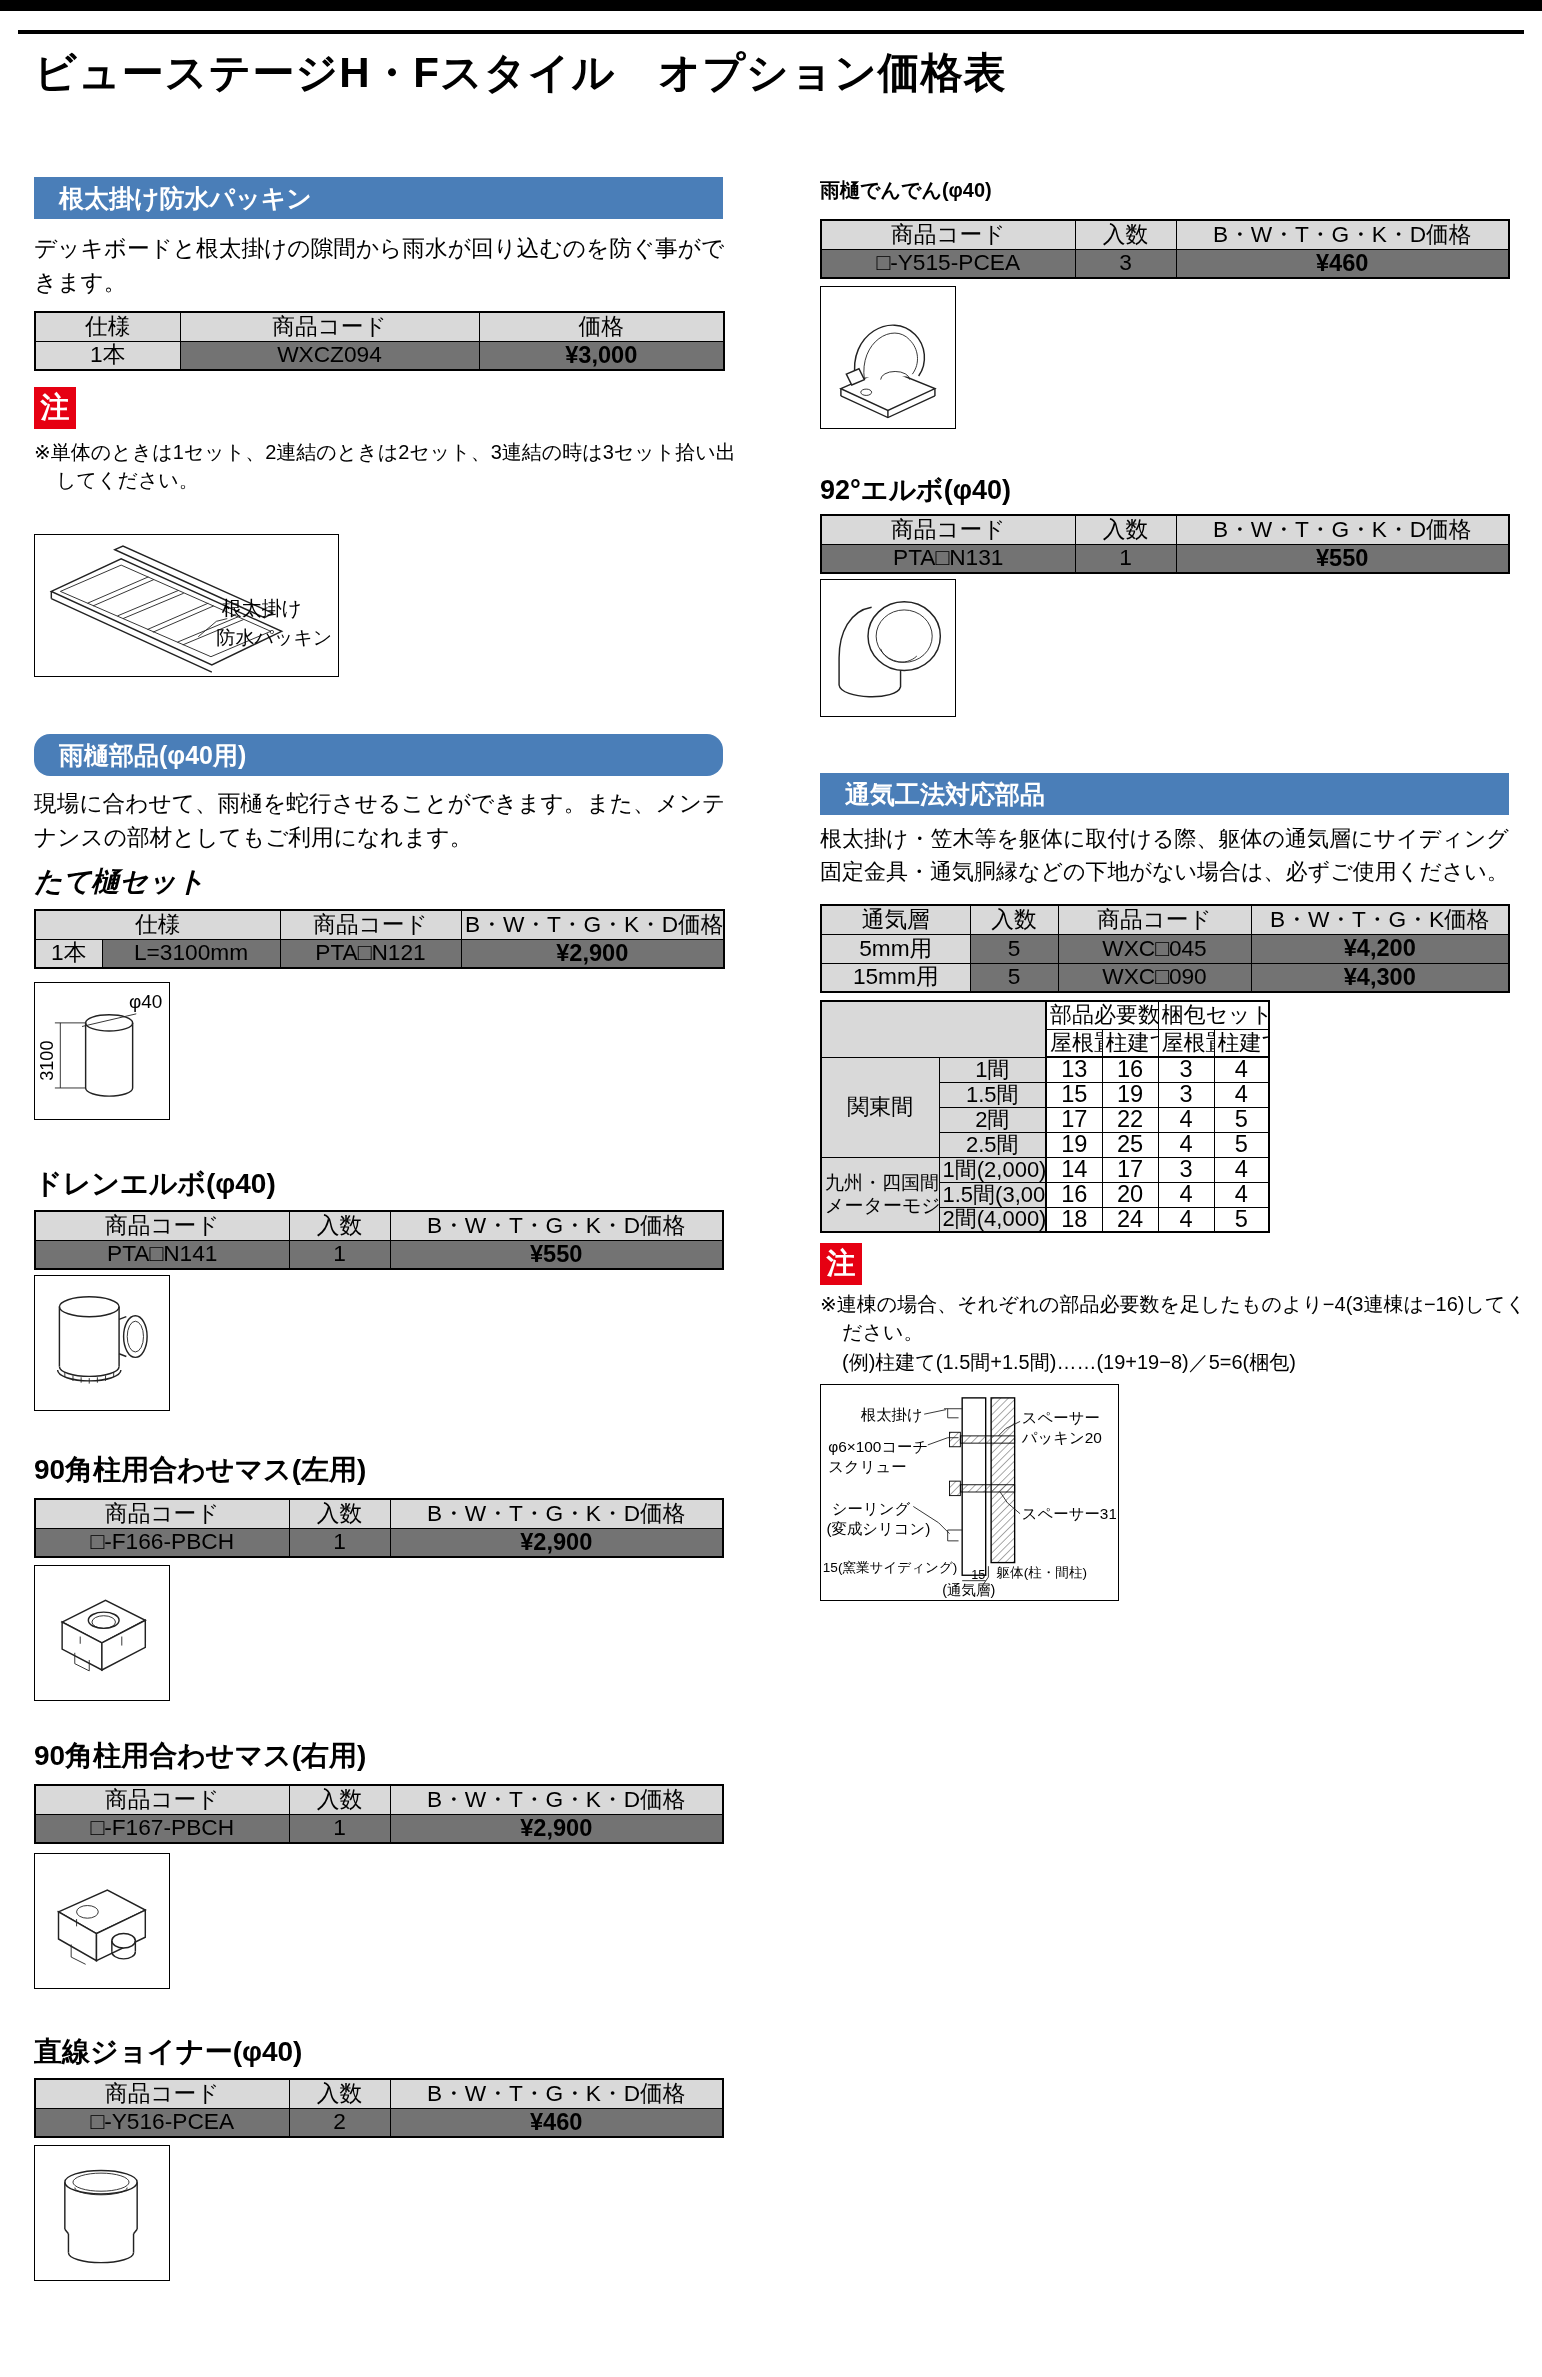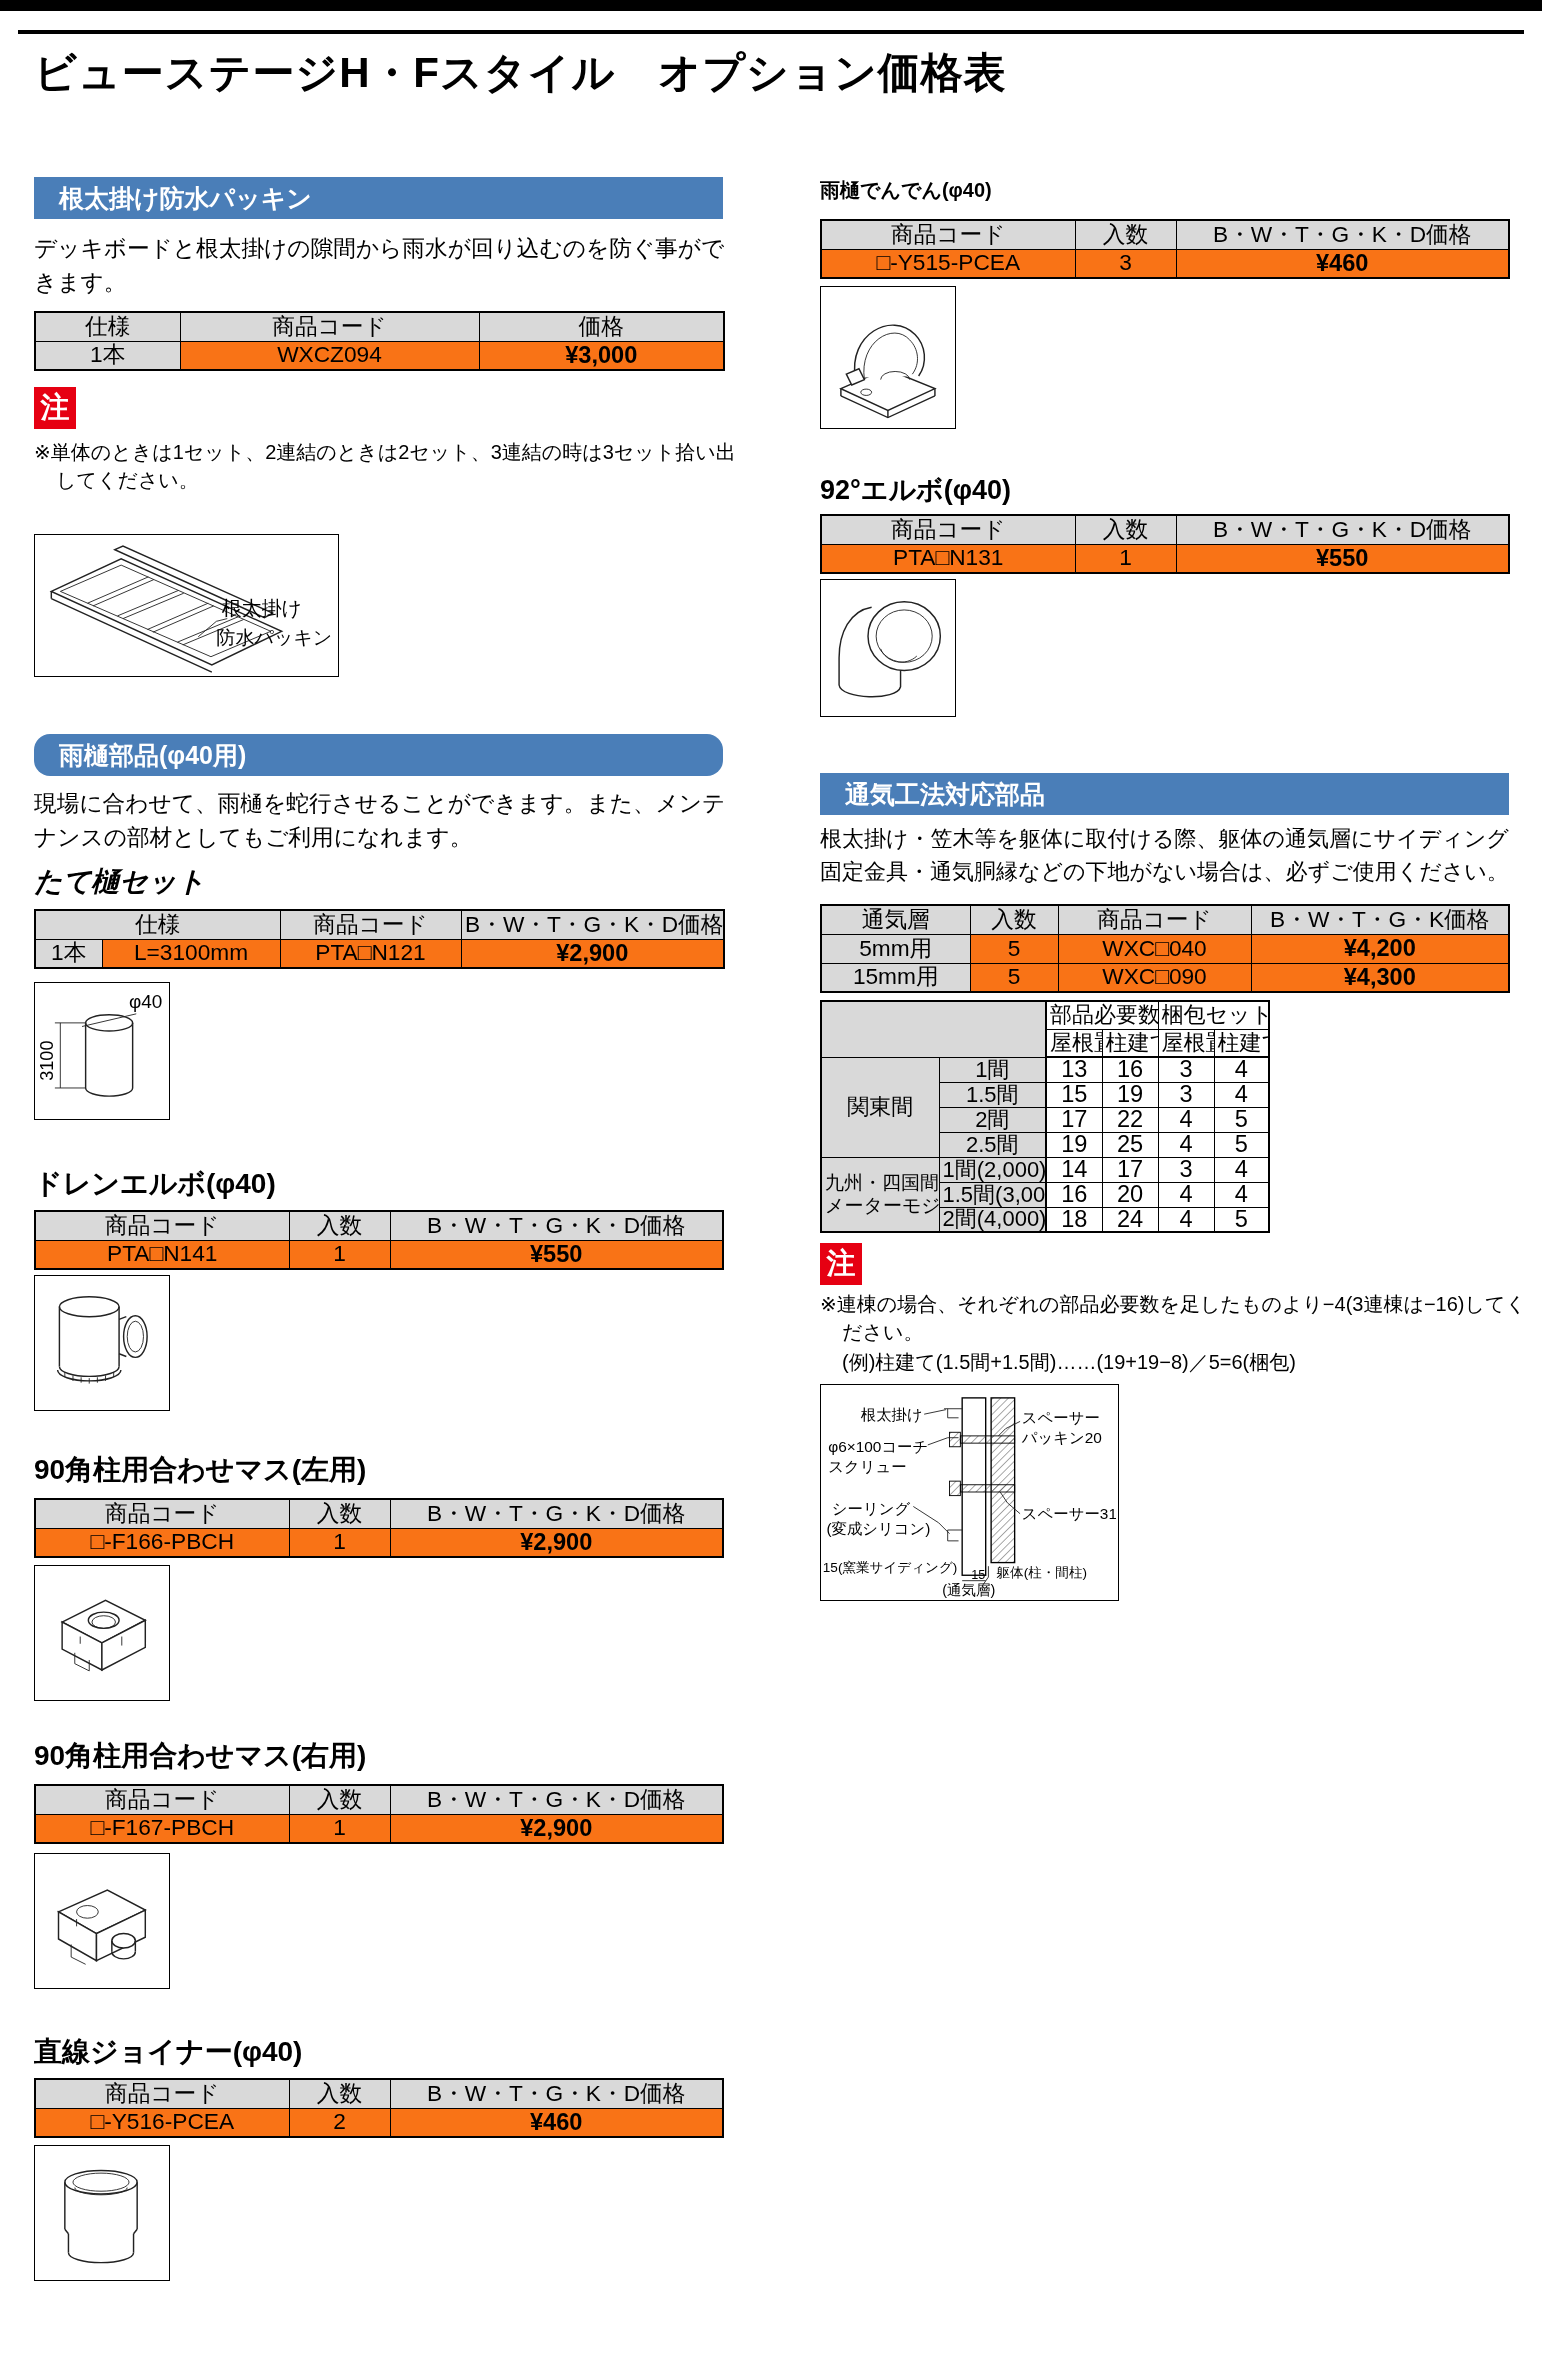--- a/index.html
+++ b/index.html
@@ -18,21 +18,21 @@
   #col-right { left:820px; width:725px; height:1450px; }
   .abs { position:absolute; left:0; }
 
   .bluehdr {
     width:689px; height:42px; background:#4a7eb8; color:#fff;
     font-size:25px; font-weight:bold; line-height:42px; padding-left:25px;
   }
   .desc { width:699px; font-size:22.7px; line-height:34px; }
   .subhd { font-size:28px; font-weight:bold; }
 
-  table.tbl { border-collapse:collapse; border:2.7px solid #000; table-layout:fixed; background:#f97316; }
+  table.tbl { border-collapse:collapse; border:2.7px solid #000; table-layout:fixed; background:#737373; }
   .tbl th, .tbl td {
     border:1.8px solid #000; font-size:22.7px; font-weight:normal; text-align:center;
     height:29px; line-height:1.05; padding:0.9px 3.6px; overflow:hidden; white-space:nowrap;
   }
   .tbl .gray { background:#d9d9d9; }
   .tbl .price { font-weight:bold; font-size:23.6px; }
 
   .notebadge {
     width:42px; height:42px; background:#e60012; color:#fff; font-size:29px; font-weight:bold;
     display:flex; align-items:center; justify-content:center;
@@ -390,21 +390,21 @@
     <tbody>
         <tr>
       <th class="gray">通気層</th>
       <th class="gray">入数</th>
       <th class="gray">商品コード</th>
       <th class="gray">B・W・T・G・K価格</th>
     </tr>
     <tr>
       <td class="gray">5mm用</td>
       <td>5</td>
-      <td>WXC□040</td>
+      <td>WXC□045</td>
       <td class="price">¥4,200</td>
     </tr>
     <tr>
       <td class="gray">15mm用</td>
       <td>5</td>
       <td>WXC□090</td>
       <td class="price">¥4,300</td>
     </tr>
   </tbody>
     </table>

